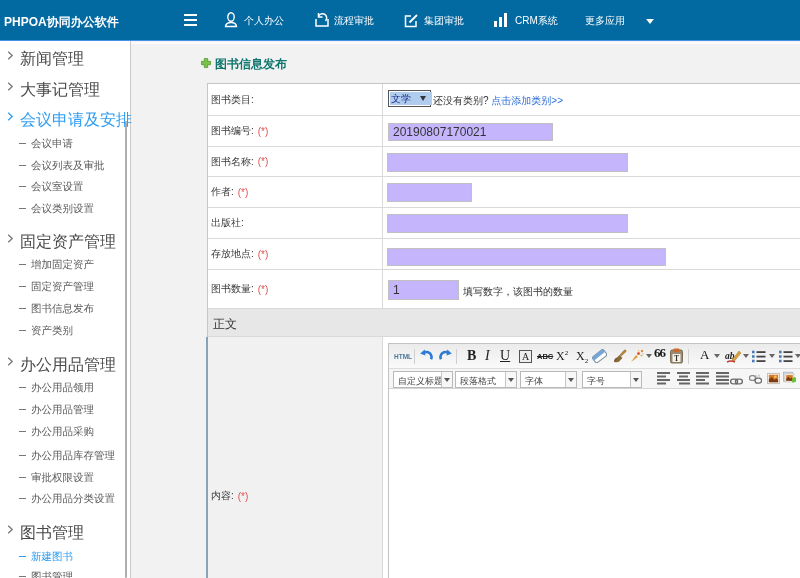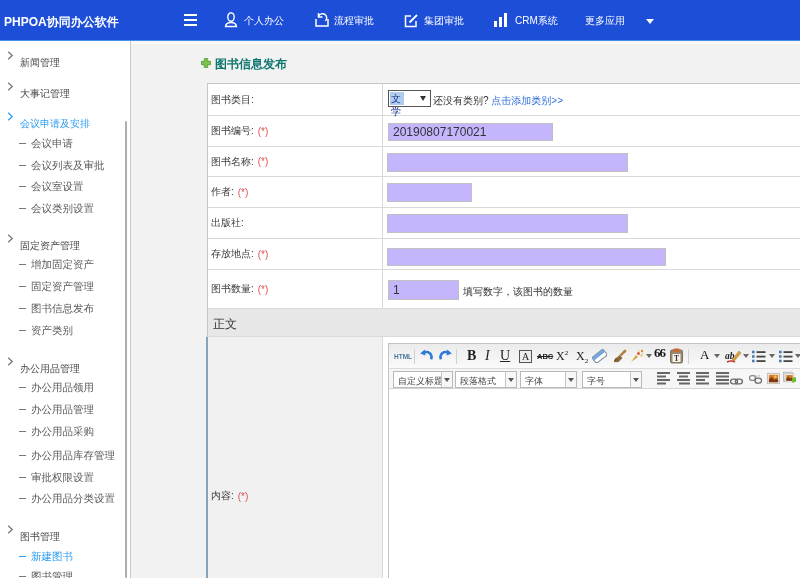--- a/index.html
+++ b/index.html
@@ -1,27 +1,27 @@
 <!DOCTYPE html>
 <html><head>
 <meta charset="utf-8">
 <style>
 * { margin:0; padding:0; box-sizing:border-box; }
 html,body { width:800px; height:578px; overflow:hidden; font-family:"Liberation Sans", sans-serif; background:#f2f2f2; }
 .abs { position:absolute; }
 
 
-#hdr { position:absolute; left:0; top:0; width:800px; height:41px; background:#1d4ed8; border-bottom:1px solid #4690ea; }
+#hdr { position:absolute; left:0; top:0; width:800px; height:41px; background:#0369a1; border-bottom:1px solid #4690ea; }
 #hdr .logo { position:absolute; left:4px; top:14px; color:#fff; font-size:12px; font-weight:bold; }
 .hitem { position:absolute; top:14px; color:#fff; font-size:10px; }
 
 
 #side { position:absolute; left:0; top:41px; width:131px; height:537px; background:#fff; border-right:1px solid #c9c9c9; }
 #sthumb { position:absolute; left:125px; top:121px; width:2px; height:457px; background:#aeaeae; border-radius:2px; }
-.nav1 { position:absolute; left:20px; font-size:10px; color:#4a4a4a; white-space:nowrap;margin-top:7px; }
+.nav1 { position:absolute; left:20px; font-size:16px; color:#4a4a4a; white-space:nowrap; }
 .nav2 { position:absolute; left:31px; font-size:10.5px; color:#5a5a5a; white-space:nowrap; }
 .chev { position:absolute; left:7px; width:7px; height:9px; }
 .dash { position:absolute; left:19px; width:7px; height:1px; background:#777; }
 .bsel { color:#2e9df3 !important; }
 .dsel { background:#2e9df3 !important; }
 
 
 #title { position:absolute; left:215px; top:56px; font-size:12px; font-weight:bold; color:#0f766e; }
 #tbl { position:absolute; left:207px; top:83px; width:761px; background:#fff; border:1px solid #c6c6c6; border-bottom:none; }
 .row { position:relative; border-bottom:1px solid #d9d9d9; }
@@ -143,21 +143,21 @@
 <svg class="abs" style="left:201px;top:58px" width="10" height="10" viewBox="0 0 12 12">
   <path d="M4 0.5 H8 V4 H11.5 V8 H8 V11.5 H4 V8 H0.5 V4 H4 Z" fill="#7cc14c" stroke="#569a30" stroke-width="1"></path>
 </svg>
 <div id="title">图书信息发布</div>
 
 <div id="tbl">
   <div class="row" style="height:32px">
     <div class="lab">图书类目:</div>
       <div class="colsep"></div>
     <div class="abs" style="left:180px;top:6px;width:43px;height:17px;border:1px solid #555;background:#fff">
-      <span class="abs" style="left:1px;top:1px;bottom:1px;width:14px;background:#b0cdf0;color:#1b2a86;font-size:10px;padding-left:1px;line-height:13px">文学</span>
+      <span class="abs" style="left:1px;top:1px;bottom:1px;width:42px;background:#b0cdf0;color:#1b2a86;font-size:10px;padding-left:1px;line-height:13px">文学</span>
       <span class="abs" style="right:4px;top:5px;border-left:3.5px solid transparent;border-right:3.5px solid transparent;border-top:5px solid #333"></span>
     </div>
     <div class="abs" style="left:225px;top:10px;font-size:10px;color:#333">还没有类别? <span style="color:#2b6cd9">点击添加类别&gt;&gt;</span></div>
   </div>
   <div class="row" style="height:31px">
     <div class="lab">图书编号: <i>(*)</i></div>
       <div class="colsep"></div>
     <div class="inp" style="left:180px;top:7px;width:165px;height:18px;line-height:17px">20190807170021</div>
   </div>
   <div class="row" style="height:30px">

